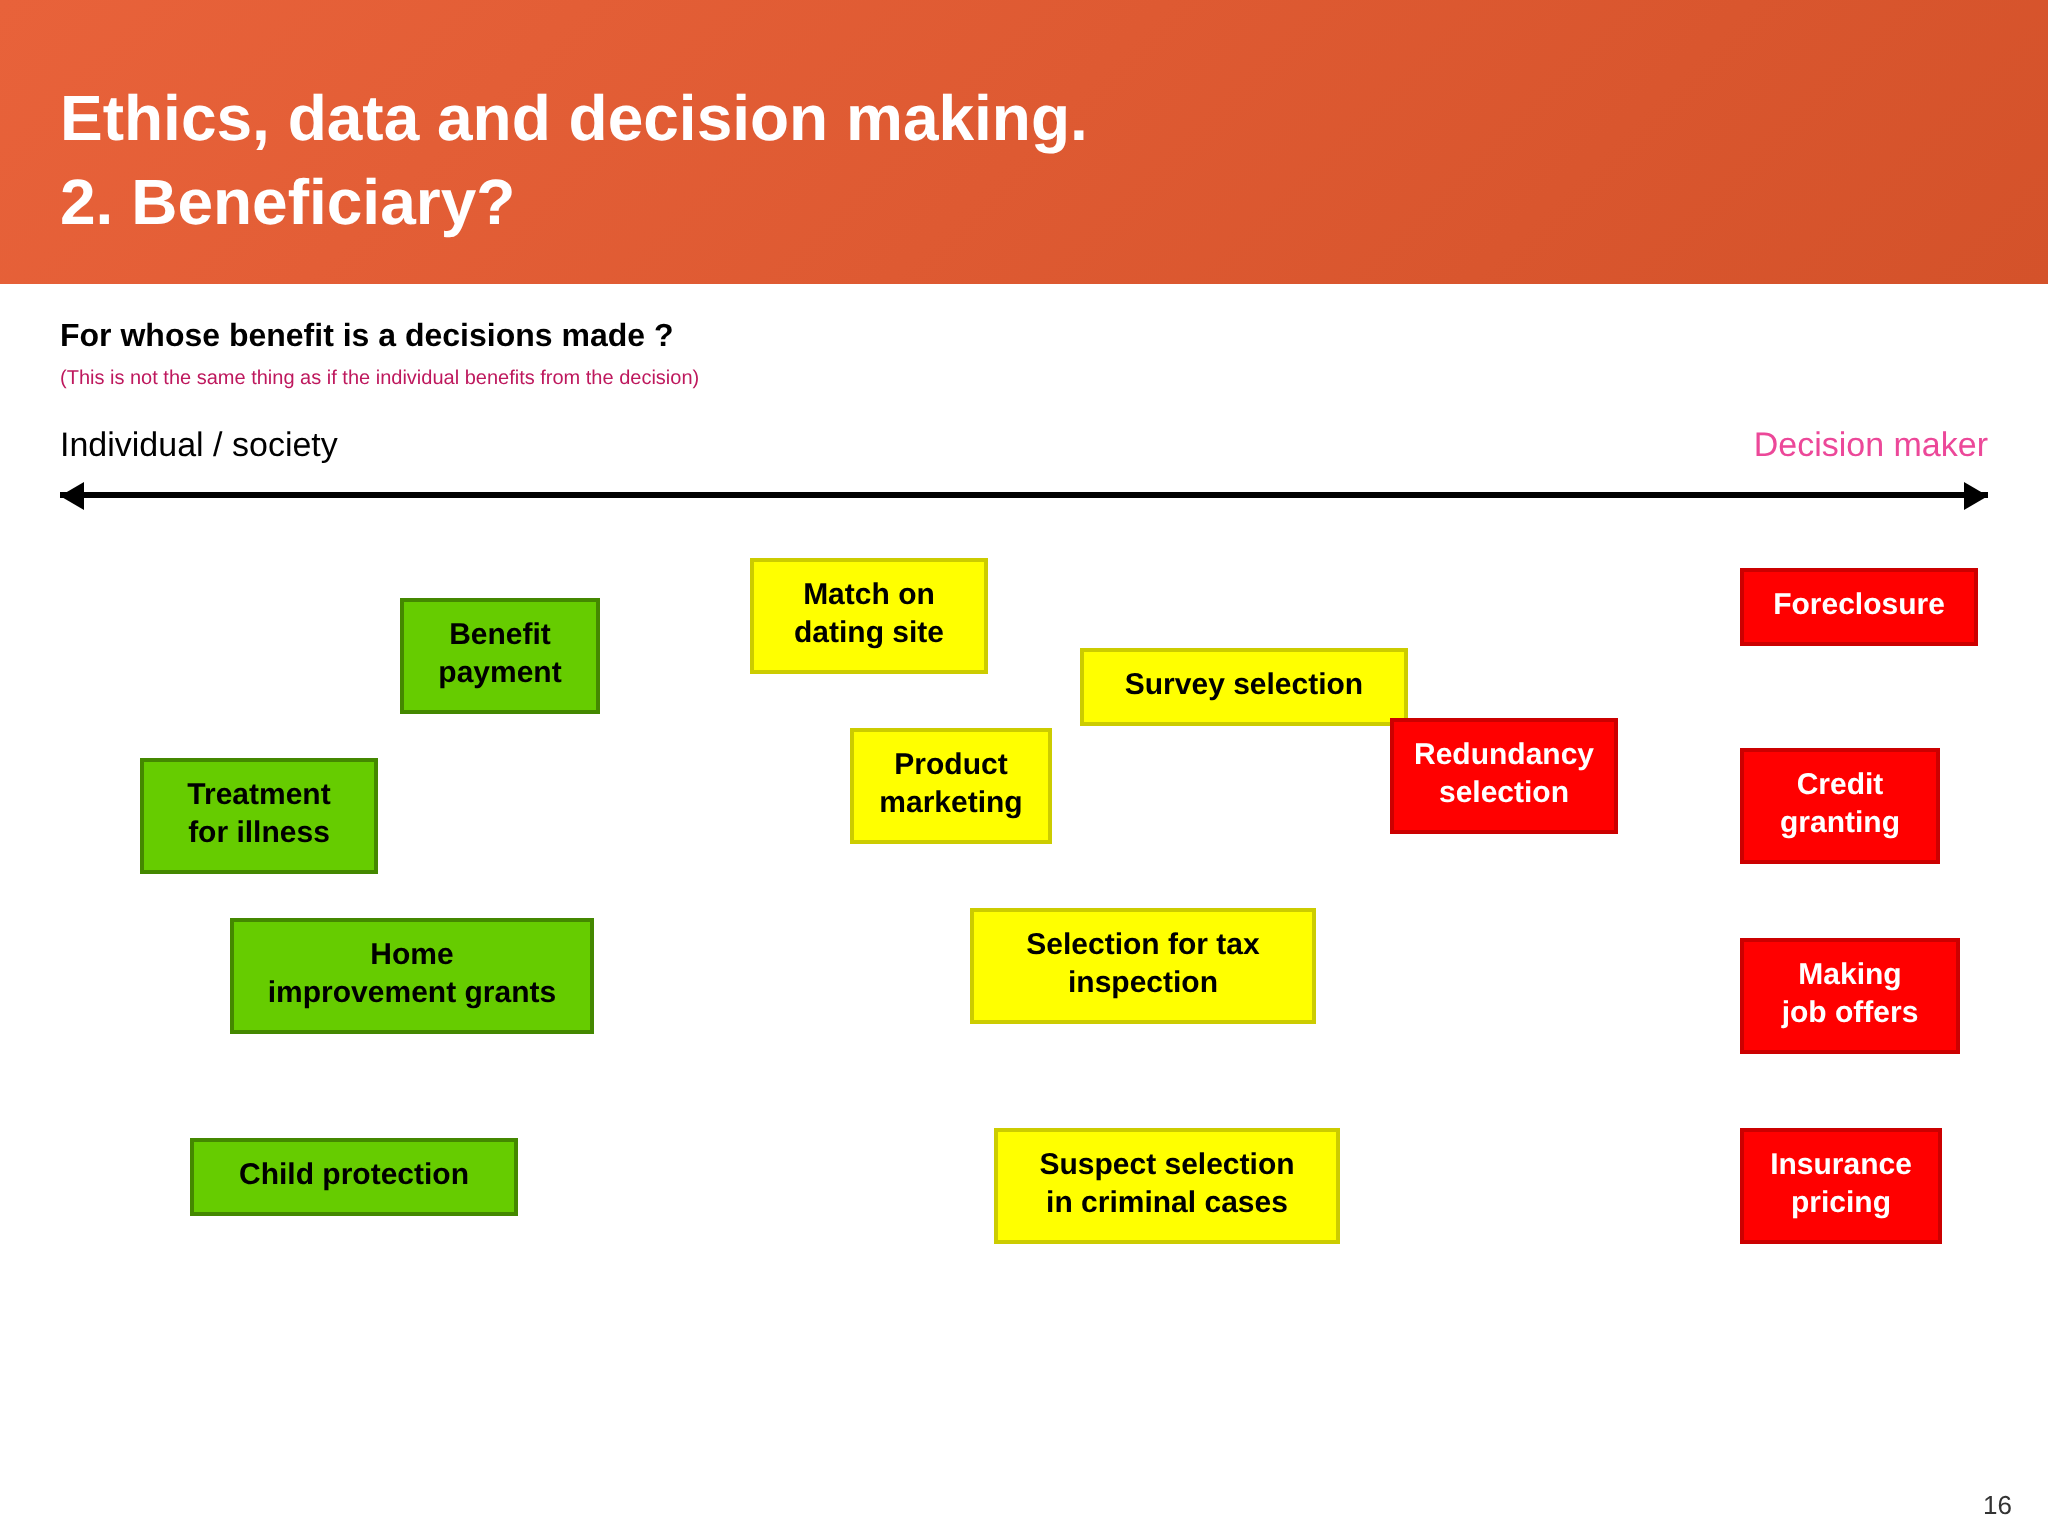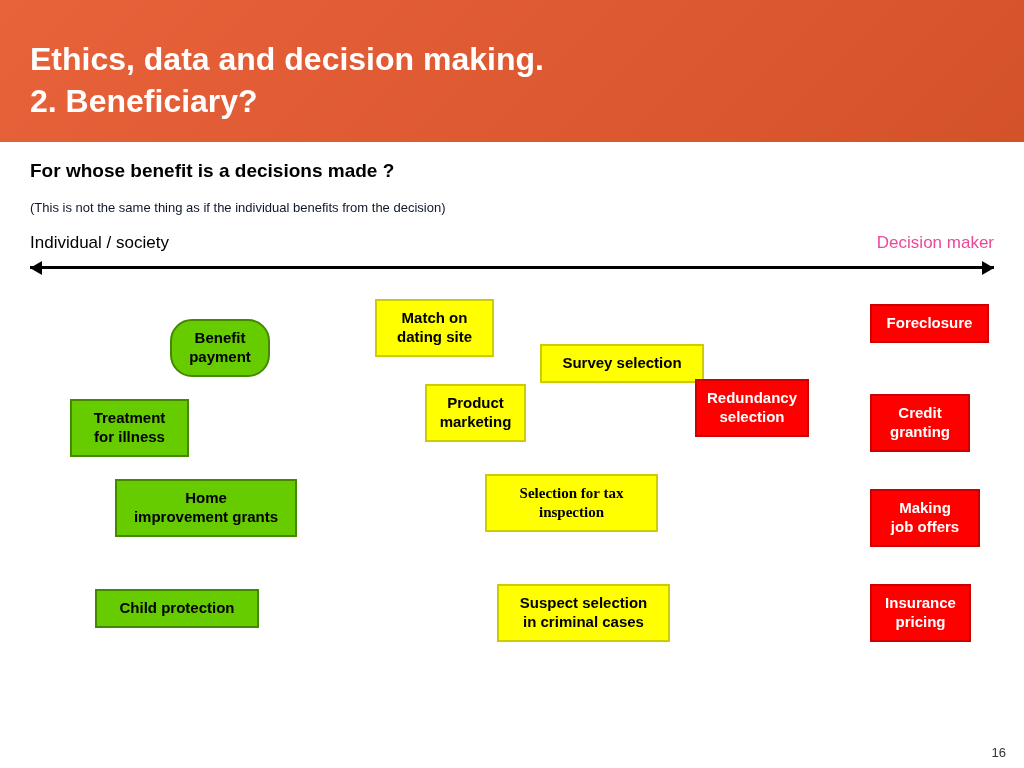--- a/index.html
+++ b/index.html
@@ -22,28 +22,28 @@
       font-weight: bold;
       line-height: 1.3;
       margin-top: 21px;
     }
 
     .content {
       padding: 18px 30px 10px 30px;
     }
 
     .question-text {
-      font-size: 19px;
+      font-size: 16px;
       font-weight: bold;
       color: #000;
     }
     .question-sub {
-      font-size: 13px;
-      color: #0f172a;
-      margin-top: 18px;
+      font-size: 10px;
+      color: #be185d;
+      margin-top: 6px;
     }
 
     .axis-container {
       position: relative;
       margin-top: 18px;
       margin-bottom: 10px;
       height: 36px;
     }
     .axis-label-left {
       position: absolute;
@@ -143,37 +143,37 @@
   <div class="question-text">For whose benefit is a decisions made ?</div>
   <div class="question-sub">(This is not the same thing as if the individual benefits from the decision)</div>
 
   <div class="axis-container">
     <span class="axis-label-left">Individual / society</span>
     <span class="axis-label-right">Decision maker</span>
     <div class="axis-line"></div>
   </div>
 
   <div class="items-area" id="items-area">
-  <div class="box green" style="left: 140px; top: 40px; min-width: 100px; white-space: pre-line; border-radius: 22px;">Benefit
+  <div class="box green" style="left: 170px; top: 40px; min-width: 100px; white-space: pre-line;">Benefit
 payment</div>
       <div class="box yellow" style="left: 345px; top: 20px; min-width: 119px; white-space: pre-line;">Match on
 dating site</div>
       <div class="box yellow" style="left: 510px; top: 65px; min-width: 164px; white-space: pre-line;">Survey selection</div>
       <div class="box red" style="left: 840px; top: 25px; min-width: 119px; white-space: pre-line;">Foreclosure</div>
       <div class="box green" style="left: 40px; top: 120px; min-width: 119px; white-space: pre-line;">Treatment
 for illness</div>
       <div class="box yellow" style="left: 395px; top: 105px; min-width: 101px; white-space: pre-line;">Product
 marketing</div>
       <div class="box red" style="left: 665px; top: 100px; min-width: 110px; white-space: pre-line;">Redundancy
 selection</div>
       <div class="box red" style="left: 840px; top: 115px; min-width: 100px; white-space: pre-line;">Credit
 granting</div>
       <div class="box green" style="left: 85px; top: 200px; min-width: 182px; white-space: pre-line;">Home
 improvement grants</div>
-      <div class="box yellow" style="left: 455px; top: 195px; min-width: 173px; white-space: pre-line; font-family: Liberation Serif, serif;">Selection for tax
+      <div class="box yellow" style="left: 455px; top: 195px; min-width: 173px; white-space: pre-line;">Selection for tax
 inspection</div>
       <div class="box red" style="left: 840px; top: 210px; min-width: 110px; white-space: pre-line;">Making
 job offers</div>
       <div class="box green" style="left: 65px; top: 310px; min-width: 164px; white-space: pre-line;">Child protection</div>
       <div class="box yellow" style="left: 467px; top: 305px; min-width: 173px; white-space: pre-line;">Suspect selection
 in criminal cases</div>
       <div class="box red" style="left: 840px; top: 305px; min-width: 101px; white-space: pre-line;">Insurance
 pricing</div>
     </div>
 </div>

